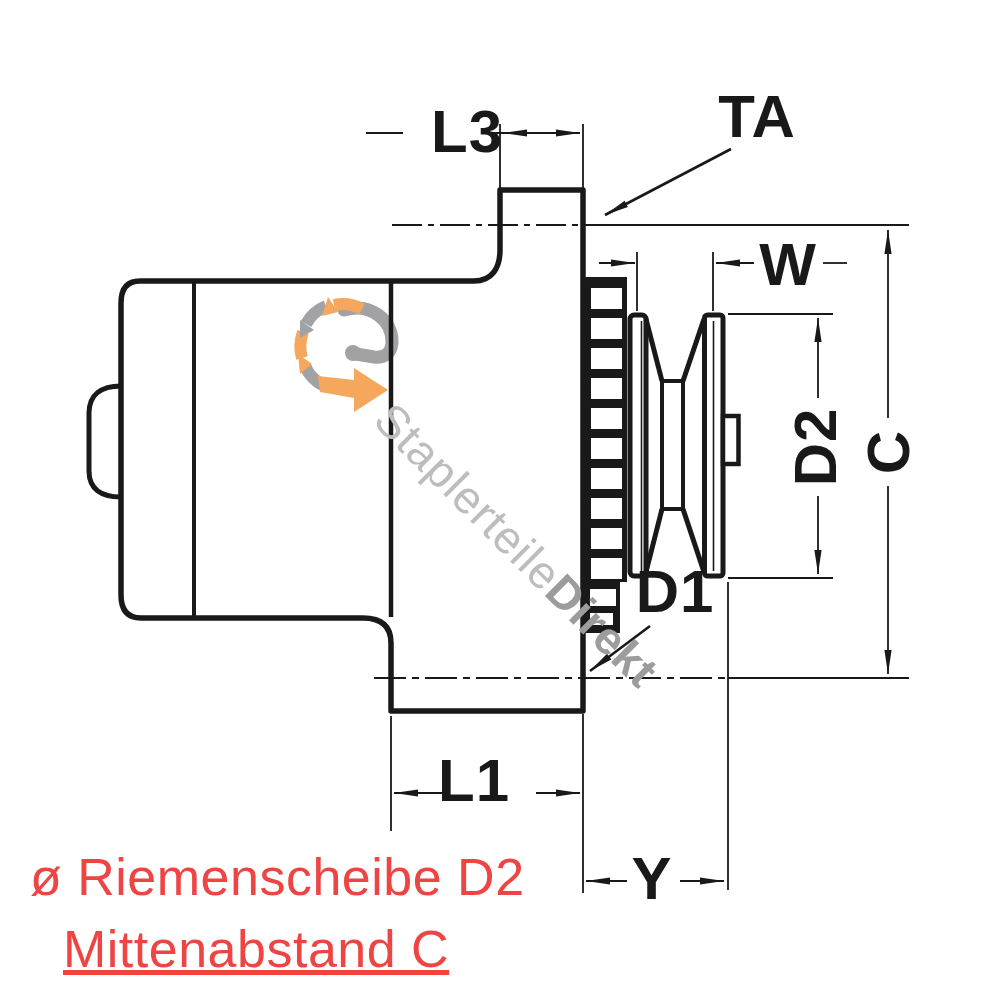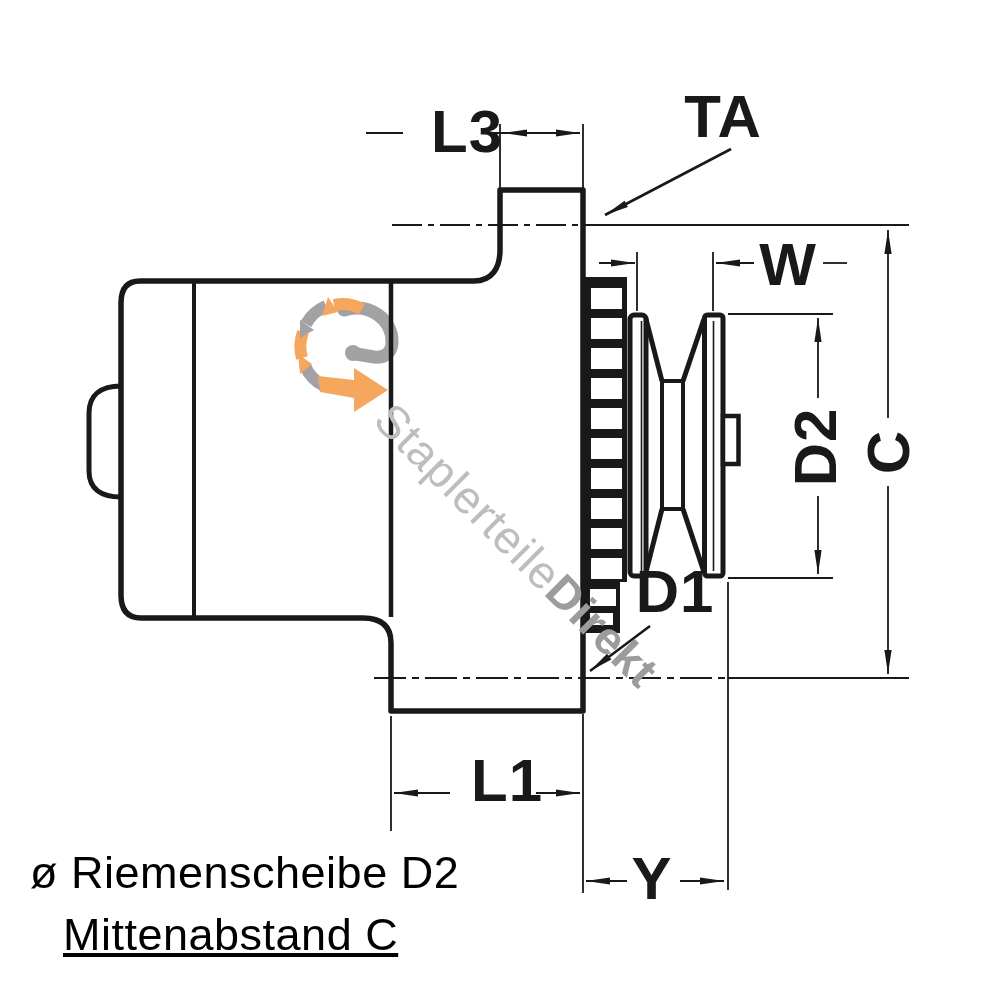--- a/index.html
+++ b/index.html
@@ -8,22 +8,22 @@
     font-family:"Liberation Sans", sans-serif;overflow:hidden;
   }
   #drawing{position:absolute;left:0;top:0;}
   .dim-label{
     position:absolute;color:#191919;font-weight:600;font-size:60px;
     transform:translate(-50%,-50%);white-space:nowrap;line-height:1;
     letter-spacing:1px;
   }
   .dim-label.rot{transform:translate(-50%,-50%) rotate(-90deg);}
   .caption{
-    position:absolute;left:30px;top:842px;color:#000000;
-    font-size:45px;font-weight:500;line-height:1.38;letter-spacing:.5px;
+    position:absolute;left:30px;top:842px;color:#ef4444;
+    font-size:52px;font-weight:500;line-height:1.38;letter-spacing:.5px;
   }
   .caption .line2{padding-left:33px;text-decoration:underline;}
   .watermark-text{
     position:absolute;left:399px;top:395px;
     transform:rotate(45deg);transform-origin:0 0;
     font-size:46px;white-space:nowrap;letter-spacing:1px;line-height:1;
   }
   .wm-light{color:#bdbdbd;font-weight:400;}
   .wm-bold{color:#9c9c9c;font-weight:700;}
 </style>
@@ -157,26 +157,26 @@
         <line x1="680" y1="881" x2="724" y2="881" marker-end="url(#arr)"></line>
       </g>
     </g>
   </svg>
 
   <div class="watermark-text">
     <span class="wm-light">Staplerteile</span><span class="wm-bold">Direkt</span>
   </div>
 
   <span class="dim-label" style="left:467px;top:132px;">L3</span>
-  <span class="dim-label" style="left:723px;top:117px;">TA</span>
+  <span class="dim-label" style="left:757px;top:117px;">TA</span>
   <span class="dim-label" style="left:788px;top:265px;">W</span>
   <span class="dim-label rot" style="left:816px;top:447px;">D2</span>
   <span class="dim-label rot" style="left:889px;top:452px;">C</span>
   <span class="dim-label" style="left:675px;top:592px;">D1</span>
-  <span class="dim-label" style="left:507px;top:781px;">L1</span>
+  <span class="dim-label" style="left:474px;top:781px;">L1</span>
   <span class="dim-label" style="left:652px;top:879px;">Y</span>
 
   <div class="caption">
     <div class="line1">ø Riemenscheibe D2</div>
     <div class="line2">Mittenabstand C</div>
   </div>
 
 </div>
 
 </body></html>

